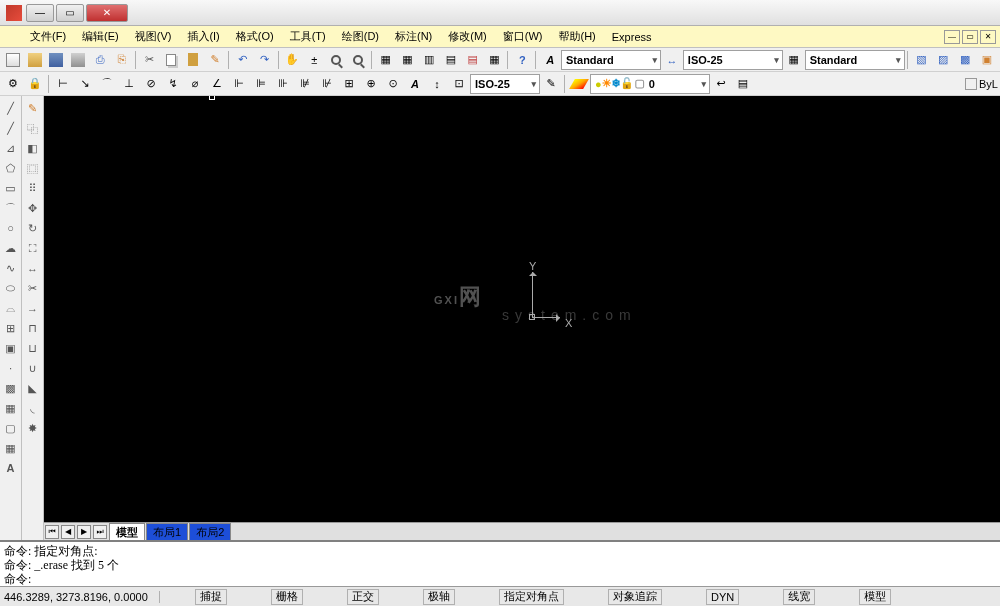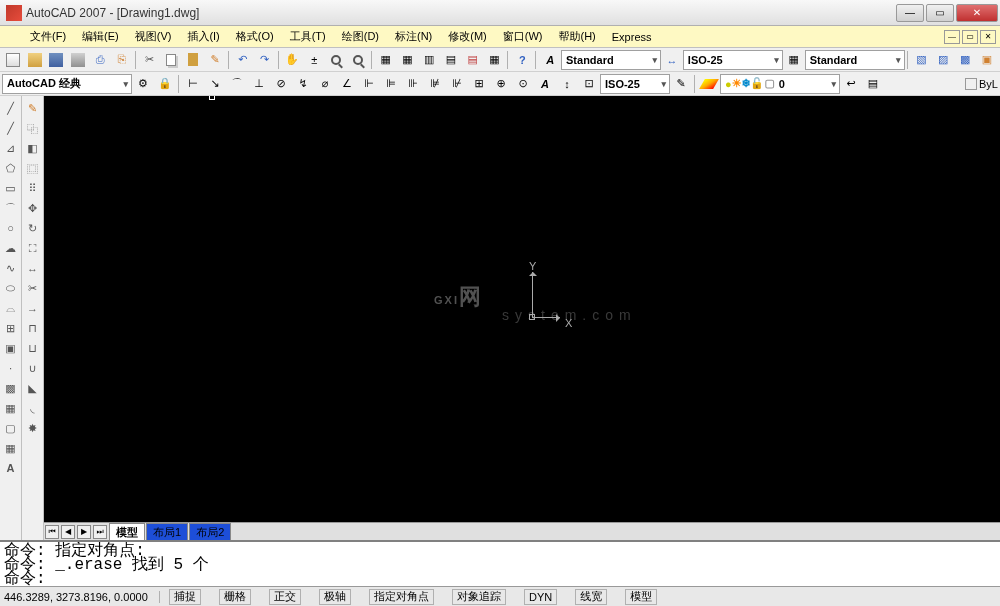--- a/index.html
+++ b/index.html
@@ -68,38 +68,37 @@
     .watermark { position: absolute; left: 390px; top: 164px; color: #888; font-size: 48px; font-weight: bold; opacity: 0.6; letter-spacing: 2px; }
     .watermark .sub { font-size: 14px; letter-spacing: 6px; display: block; margin-top: -8px; margin-left: 68px; opacity: 0.7; font-weight: normal; }
     
     
     .layout-tabs { height: 18px; background: #e0e0e0; display: flex; align-items: center; border-top: 1px solid #999; }
     .lt-nav { width: 14px; height: 14px; border: 1px solid #888; background: #f0f0f0; margin: 0 1px; font-size: 8px; display: flex; align-items: center; justify-content: center; }
     .lt-tab { padding: 1px 6px; border: 1px solid #888; border-bottom: none; background: #1d4ed8; margin-left: 1px; font-size: 11px; }
     .lt-tab.active { background: #fff; font-weight: bold; }
     
     
-    .cmd-window { height: 46px; background: #fff; border-top: 2px solid #808080; padding: 2px 4px; font-family: Liberation Mono, monospace; font-size: 16px; overflow: hidden; white-space: pre-line; line-height: 14px; }
-    
-    
-    .status-bar { height: 20px; background: #e8e8e8; border-top: 1px solid #999; display: flex; align-items: center; }
+    .cmd-window { height: 46px; background: #fff; border-top: 2px solid #808080; padding: 2px 4px; font-family: Liberation Serif, serif; font-size: 12px; overflow: hidden; white-space: pre-line; line-height: 14px; }
+    
+    
+    .status-bar { height: 20px; background: #e8e8e8; border-top: 1px solid #999; display: flex; align-items: center; gap: 26px; }
     .sb-coords { padding: 0 4px; min-width: 160px; border-right: 1px solid #b0b0b0; }
     .sb-btn { padding: 2px 4px; border: 1px solid #b0b0b0; margin: 0 9px; height: 16px; display: flex; align-items: center; font-size: 11px; }
     
     
     .c-blue { color: #3060c0; }
     .c-red { color: #c04040; }
     .c-orange { color: #d08030; }
   </style>
 </head>
 <body>
 
 <div class="title-bar">
   <div class="app-icon"></div>
-  <div class="title-text">AutoCAD 2007 - [Drawing1.dwg]</div>
   <div class="win-btns">
     <div class="win-btn win-min">—</div>
     <div class="win-btn win-max">▭</div>
     <div class="win-btn win-close">✕</div>
   </div>
 </div>
 
 <div class="menu-bar">
   <div class="app-icon" style="width:14px;height:14px;margin-right:4px"></div>
   <div class="menu-item">文件(F)</div>
@@ -224,23 +223,20 @@
     </div>
   <div class="tb-btn">
       <span class="c-blue">▩</span>
     </div>
   <div class="tb-btn">
       <span class="c-orange">▣</span>
     </div>
 </div>
 
 <div class="toolbar-row">
-  <div class="tb-combo wide" style="min-width:130px">
-      <span>AutoCAD 经典</span>
-    </div>
   <div class="tb-btn">
       <span>⚙</span>
     </div>
   <div class="tb-btn">
       <span>🔒</span>
     </div>
   <div class="tb-sep"></div>
   <div class="tb-btn">
       <span>⊢</span>
     </div>

